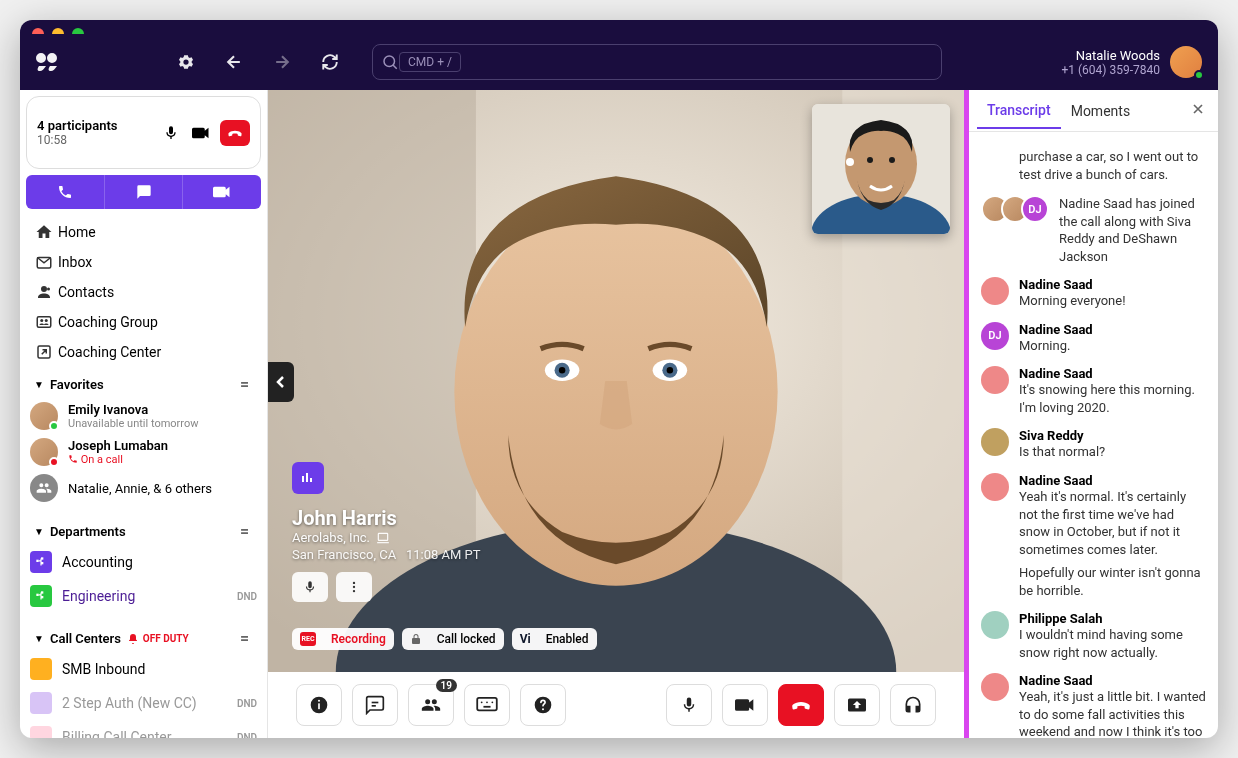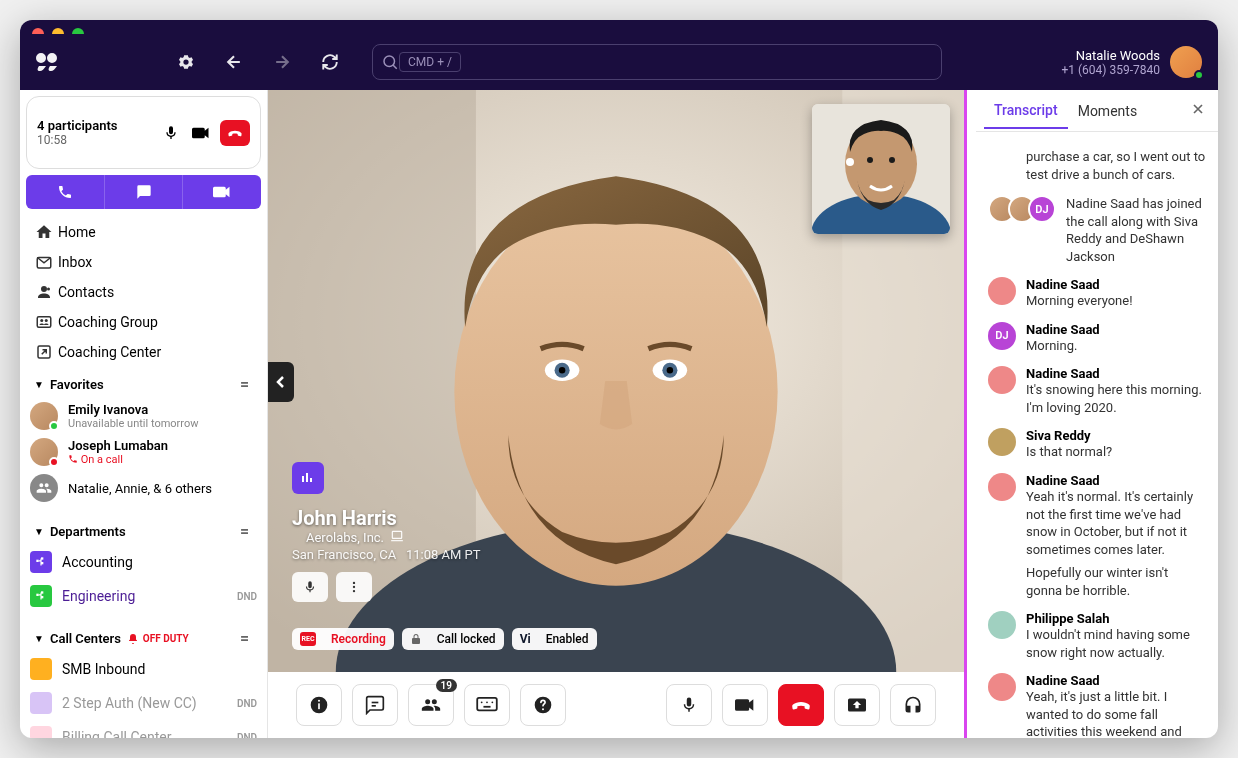--- a/index.html
+++ b/index.html
@@ -57,34 +57,34 @@
 
 .center { flex: 1; display: flex; flex-direction: column; position: relative; background: #000; }
 .video-area { flex: 1; position: relative; background: linear-gradient(135deg, #d4c8b8 0%, #c0b4a4 40%, #f0e8dc 100%); overflow: hidden; }
 .main-participant { position: absolute; inset: 0; }
 .participant-svg { width: 100%; height: 100%; }
 .pip { position: absolute; top: 14px; right: 14px; width: 138px; height: 130px; border-radius: 6px; overflow: hidden; box-shadow: 0 4px 12px rgba(0,0,0,0.3); background: #e8e4dc; }
 .collapse-tab { position: absolute; left: 0; top: 272px; width: 26px; height: 40px; background: #222; color: #fff; border-radius: 0 6px 6px 0; display: flex; align-items: center; justify-content: center; cursor: pointer; z-index: 5; }
 .caller-info { position: absolute; left: 24px; bottom: 70px; color: #fff; text-shadow: 0 1px 3px rgba(0,0,0,0.5); }
 .caller-badge { width: 32px; height: 32px; background: #6c3ce9; border-radius: 6px; display: flex; align-items: center; justify-content: center; margin-bottom: 12px; }
 .caller-name { font-size: 20px; font-weight: 700; }
-.caller-co { font-size: 13px; opacity: 0.95; display: flex; align-items: flex-start; gap: 6px; margin-left: 14px; }
+.caller-co { font-size: 13px; opacity: 0.95; display: flex; align-items: center; gap: 6px; }
 .caller-loc { font-size: 13px; opacity: 0.9; margin-top: 2px; }
 .caller-actions { display: flex; gap: 8px; margin-top: 10px; }
 .caller-actions .pill { width: 36px; height: 30px; background: rgba(255,255,255,0.9); border-radius: 6px; display: flex; align-items: center; justify-content: center; cursor: pointer; color: #333; }
 .status-pills { position: absolute; left: 24px; bottom: 22px; display: flex; gap: 8px; }
 .status-pill { background: rgba(255,255,255,0.95); border-radius: 6px; padding: 4px 8px; font-size: 12px; display: flex; align-items: center; gap: 15px; font-weight: 500; }
 .rec-dot { width: 16px; height: 14px; background: #e81123; border-radius: 3px; color: #fff; font-size: 7px; display: flex; align-items: center; justify-content: center; font-weight: 700; }
 .call-controls { height: 66px; background: #fff; display: flex; align-items: center; justify-content: center; gap: 10px; padding: 0 20px; }
 .ctrl-btn { width: 46px; height: 42px; border: 1px solid #ddd; border-radius: 8px; display: flex; align-items: center; justify-content: center; cursor: pointer; position: relative; color: #222; }
 .ctrl-btn.danger { background: #e81123; border-color: #e81123; color: #fff; }
 .ctrl-btn .badge { position: absolute; top: -6px; right: -4px; background: #333; color: #fff; font-size: 10px; border-radius: 8px; padding: 1px 5px; font-weight: 600; }
 .ctrl-gap { width: 80px; }
 
-.rightpanel { width: 254px; border-left: 3px solid #d946ef; display: flex; flex-direction: column; padding-left: 9px; }
+.rightpanel { width: 254px; border-left: 5px solid #d946ef; display: flex; flex-direction: column; }
 .tabs { display: flex; align-items: center; border-bottom: 1px solid #e5e5e5; padding: 0 8px; height: 42px; }
 .tab { padding: 10px 10px 9px; font-size: 14px; cursor: pointer; color: #333; }
 .tab.active { color: #6c3ce9; border-bottom: 2px solid #6c3ce9; font-weight: 500; }
 .tabs .close { margin-left: auto; cursor: pointer; color: #666; padding: 4px; }
 .transcript { flex: 1; overflow-y: auto; padding: 4px 12px 12px; }
 .t-entry { display: flex; gap: 10px; margin-top: 12px; }
 .t-entry .av { width: 28px; height: 28px; border-radius: 50%; flex-shrink: 0; }
 .t-entry .body { flex: 1; min-width: 0; }
 .t-entry .nm { font-size: 13px; font-weight: 700; }
 .t-entry .msg { font-size: 13px; color: #333; line-height: 1.35; }

